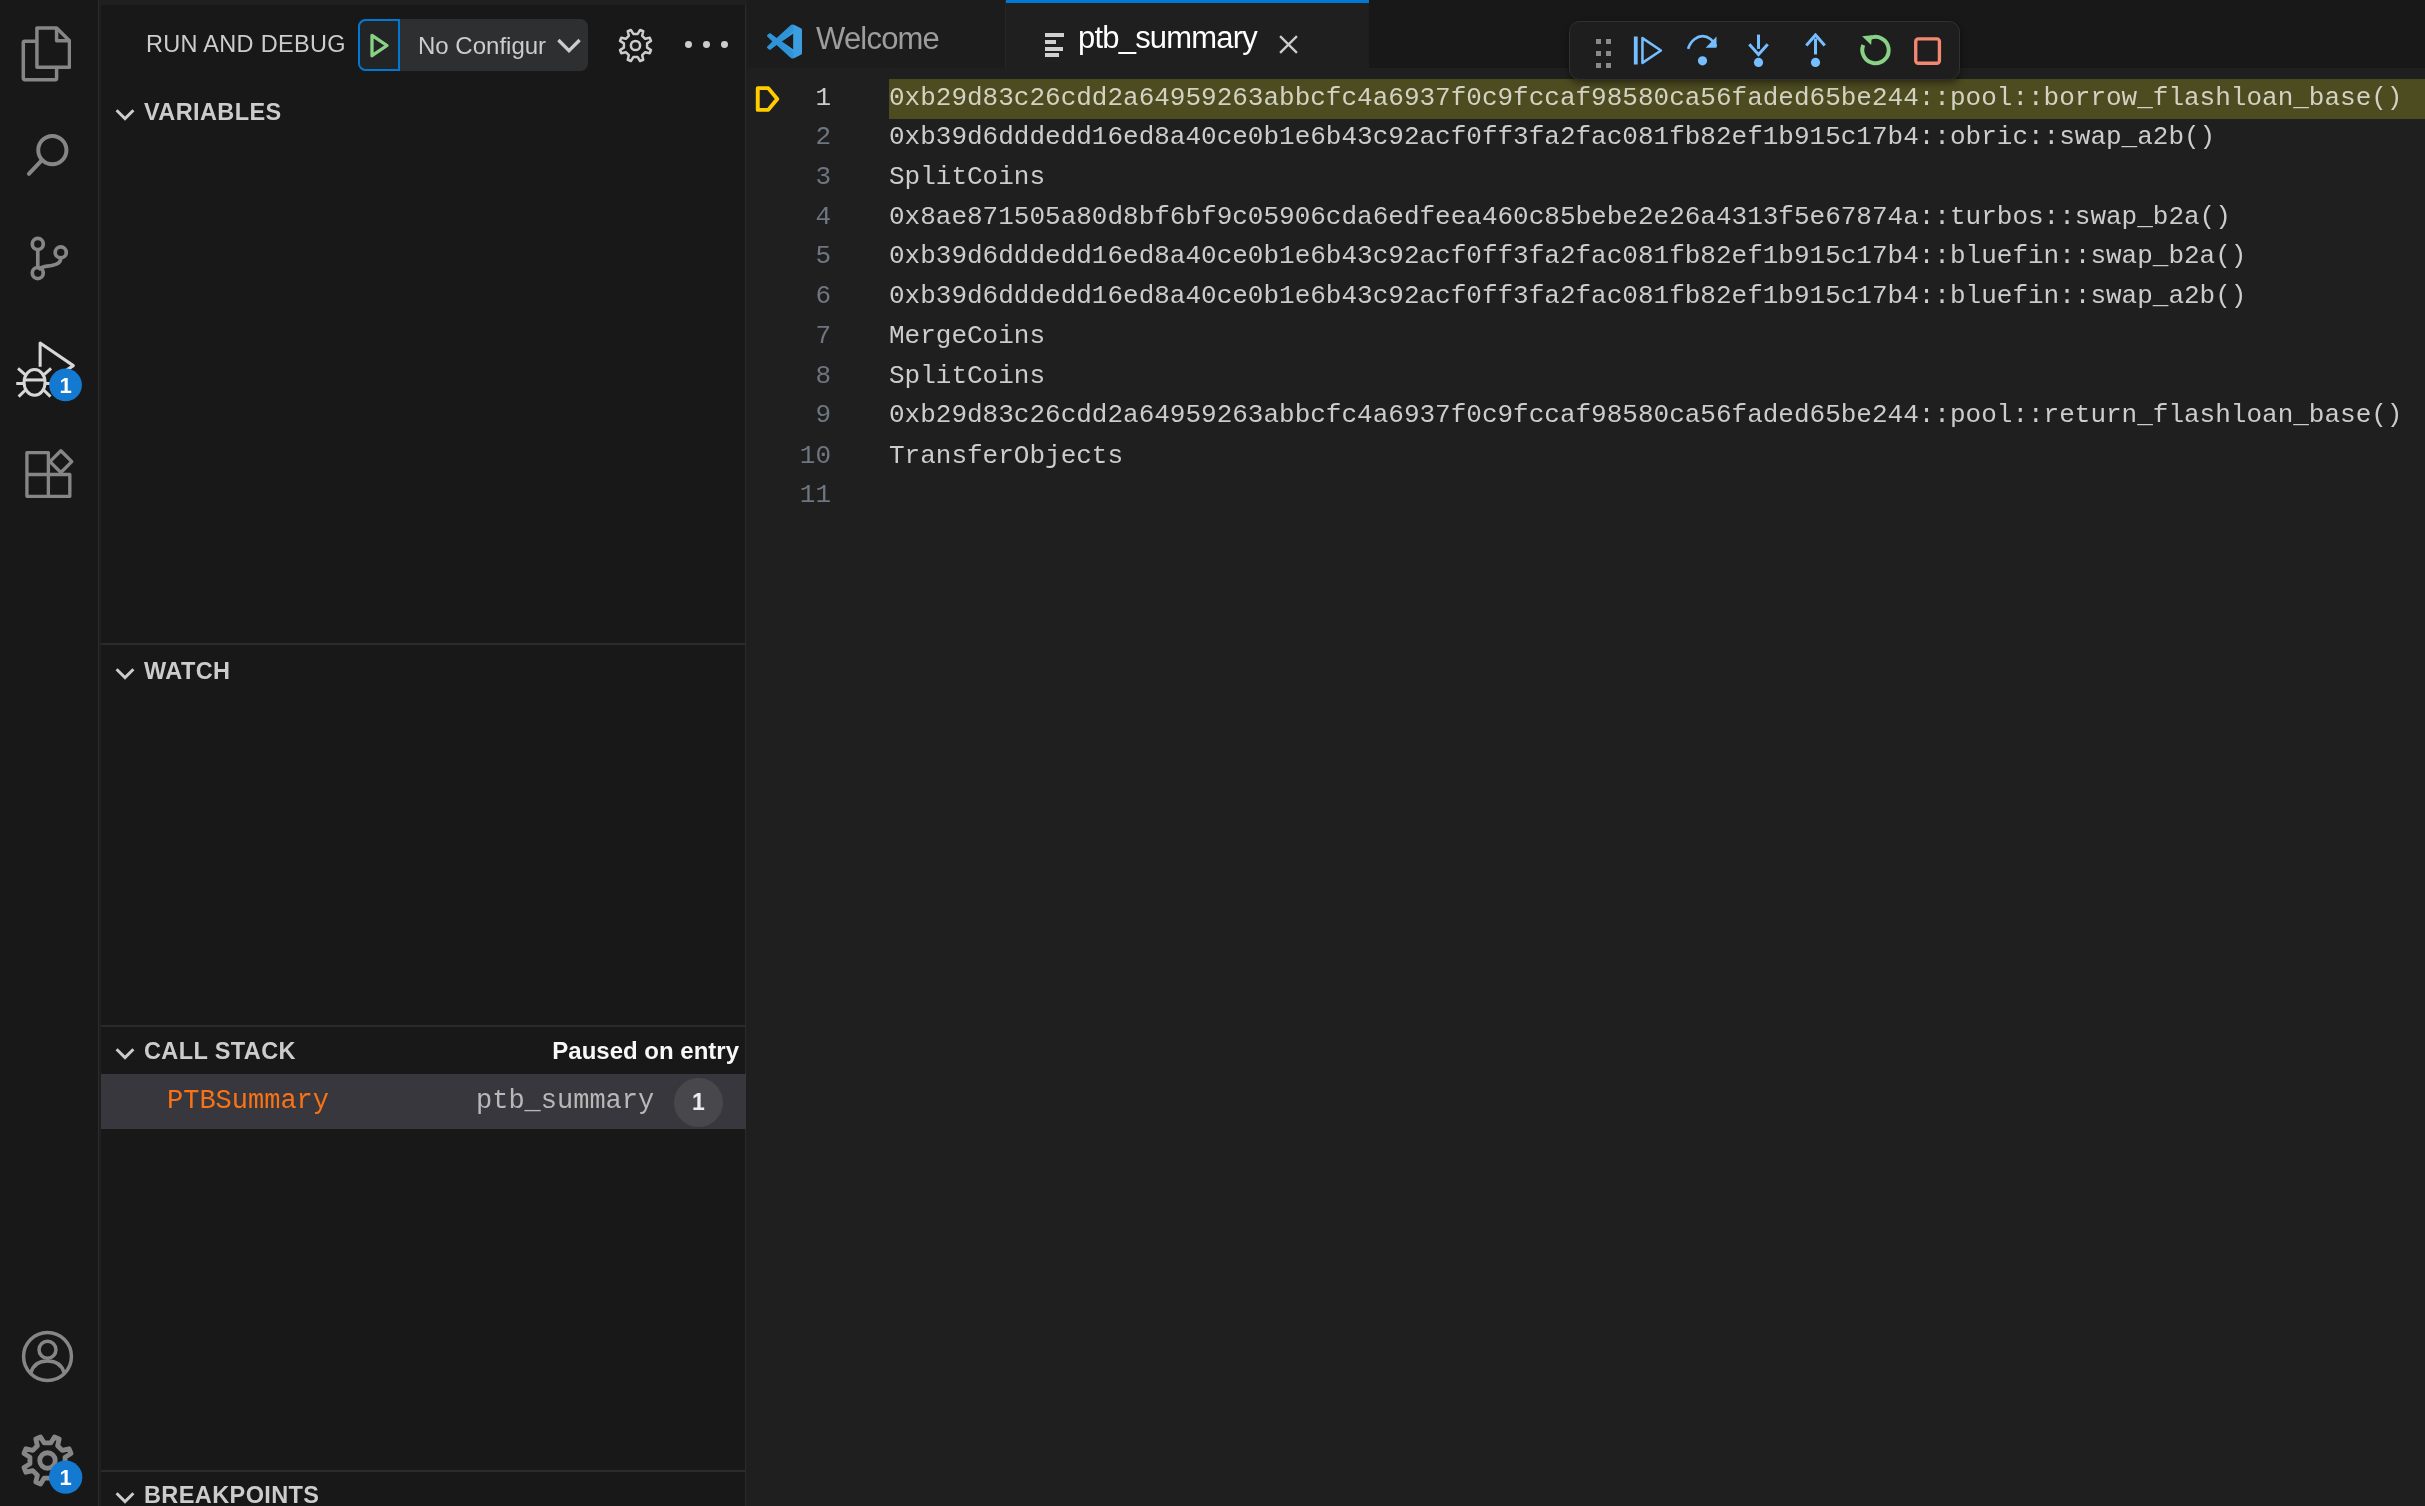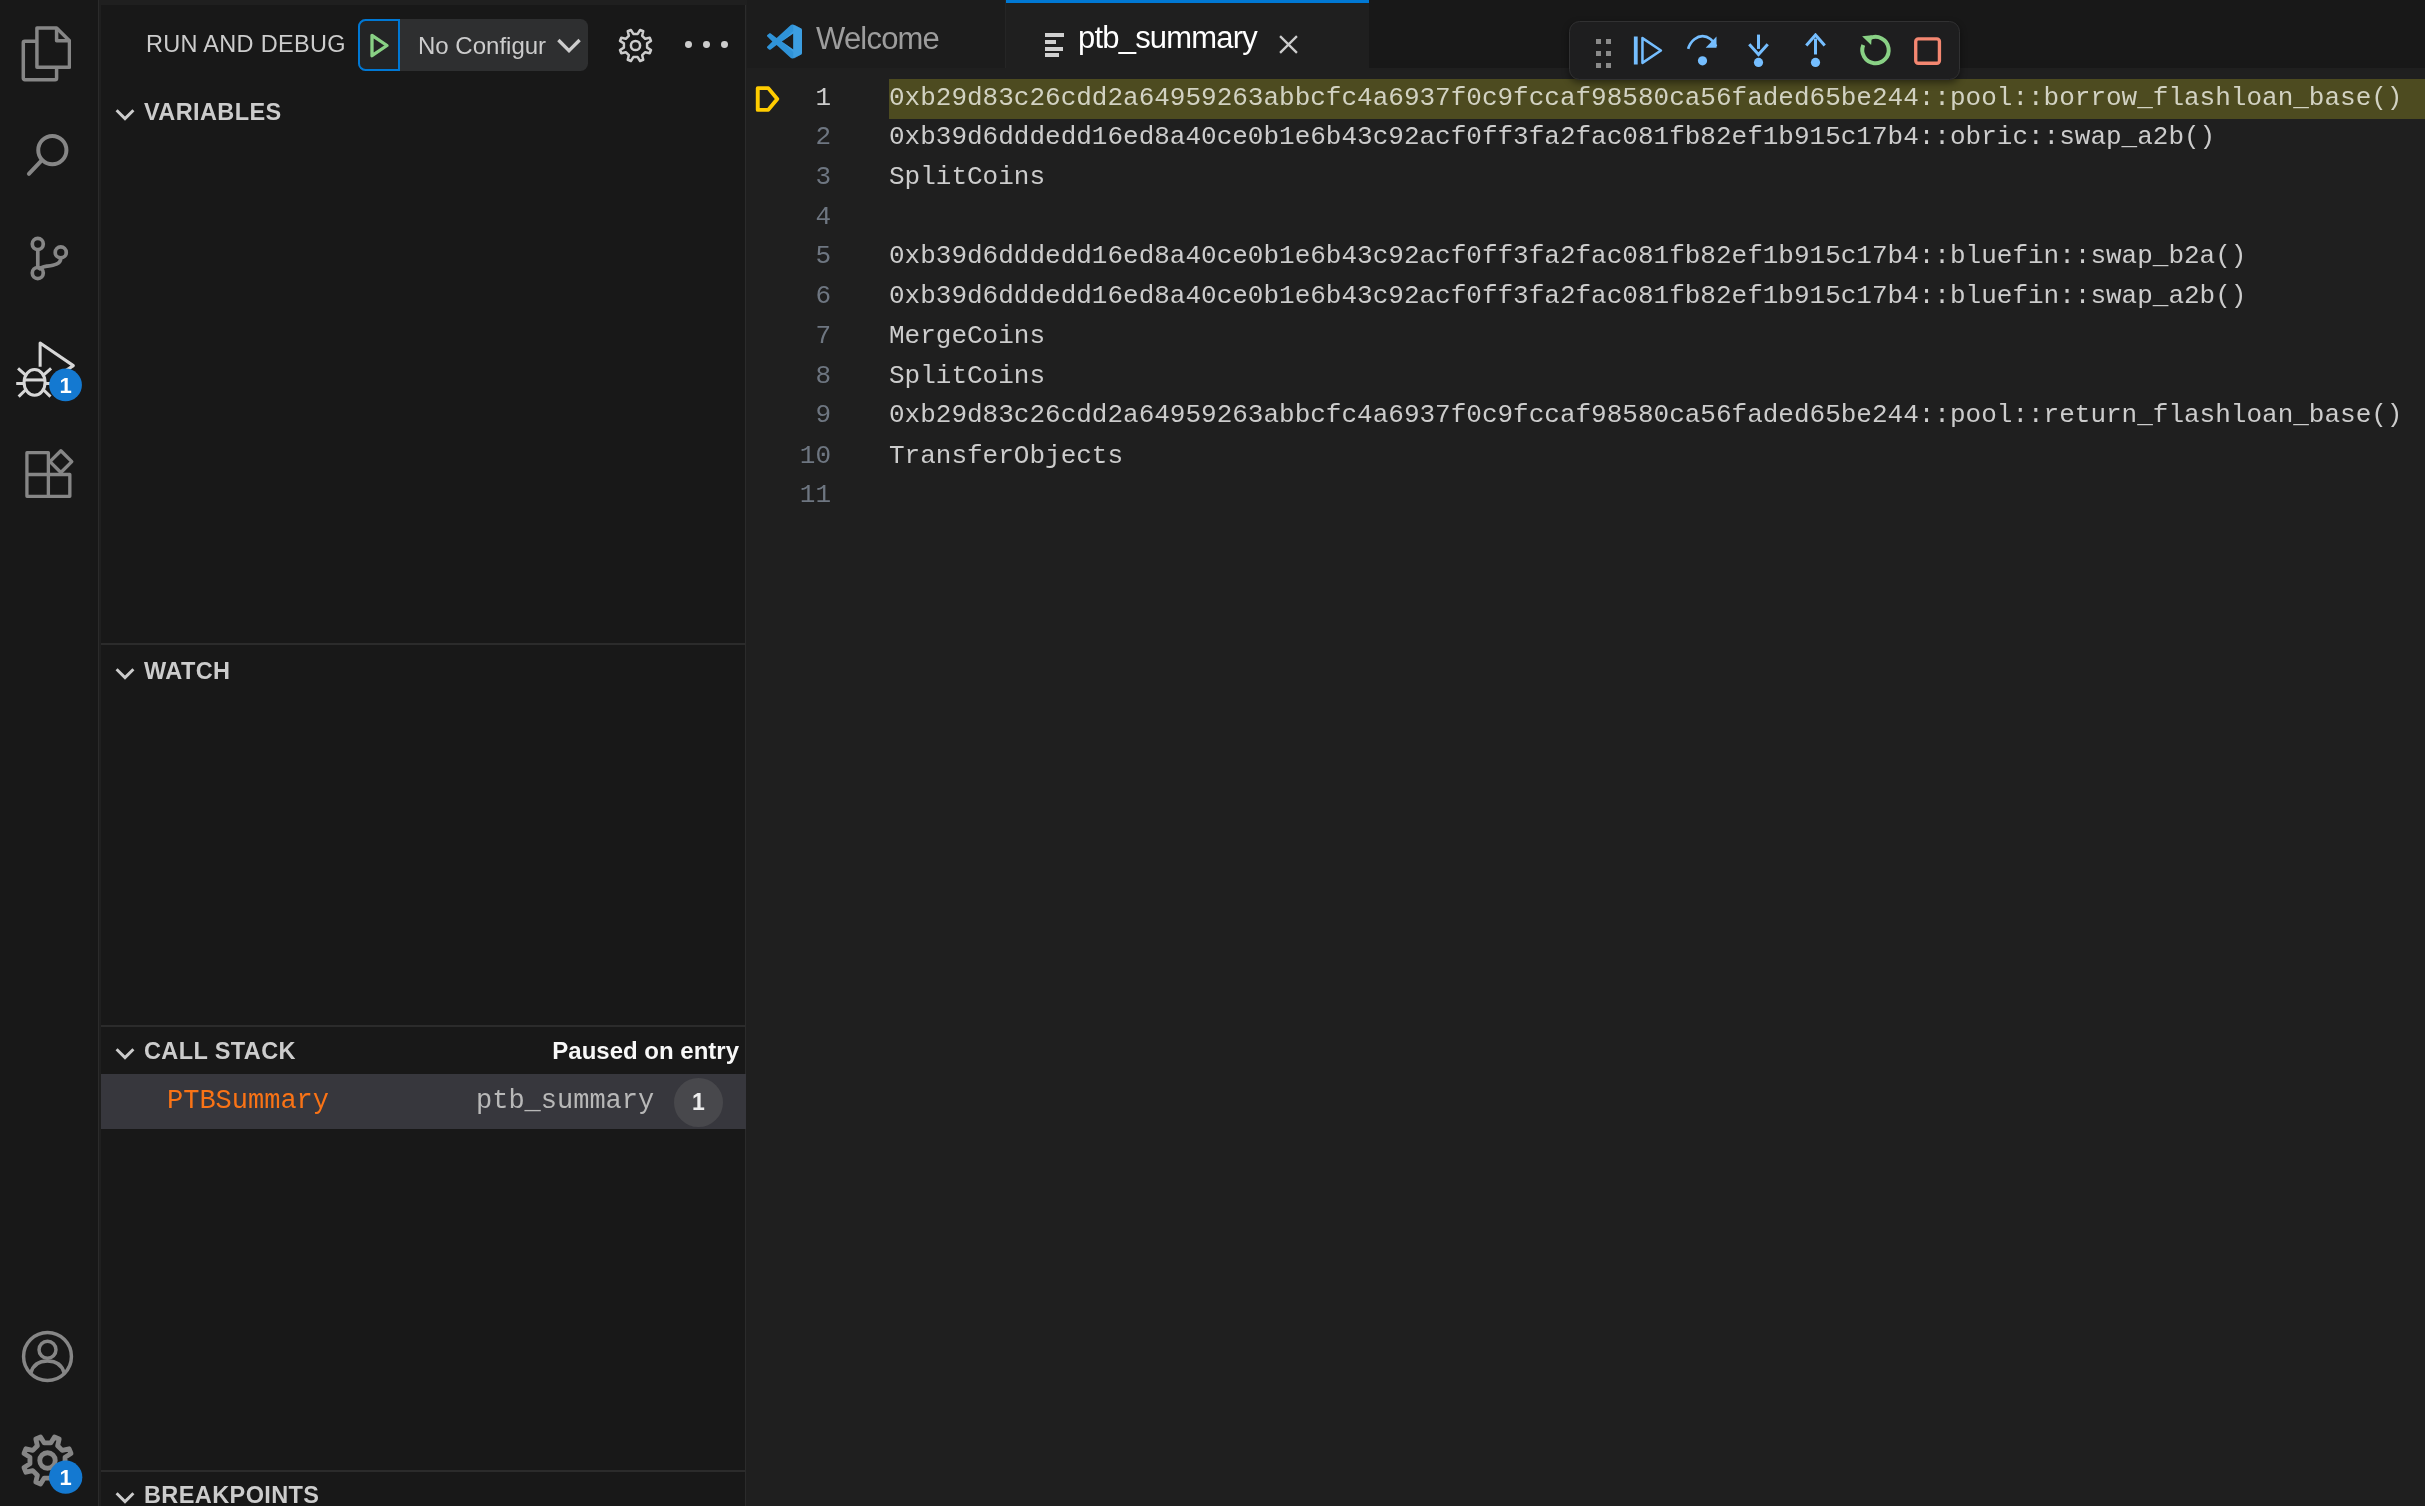--- a/index.html
+++ b/index.html
@@ -186,20 +186,21 @@
     <div class="lnum" style="left:23px;top:169px;">5</div>
     <div class="lnum" style="left:23px;top:209px;">6</div>
     <div class="lnum" style="left:23px;top:249px;">7</div>
     <div class="lnum" style="left:23px;top:289px;">8</div>
     <div class="lnum" style="left:23px;top:328px;">9</div>
     <div class="lnum" style="left:23px;top:369px;">10</div>
     <div class="lnum" style="left:23px;top:408px;">11</div>
     <div class="codeline" style="top:10.6px;color:#d2d2c2;">0xb29d83c26cdd2a64959263abbcfc4a6937f0c9fccaf98580ca56faded65be244::pool::borrow_flashloan_base()</div>
     <div class="codeline" style="top:50px;">0xb39d6dddedd16ed8a40ce0b1e6b43c92acf0ff3fa2fac081fb82ef1b915c17b4::obric::swap_a2b()</div>
     <div class="codeline" style="top:90px;">SplitCoins</div>
+    <div class="codeline" style="top:130px;">0x8ae871505a80d8bf6bf9c05906cda6edfeea460c85bebe2e26a4313f5e67874a::turbos::swap_b2a()</div>
     <div class="codeline" style="top:169px;">0xb39d6dddedd16ed8a40ce0b1e6b43c92acf0ff3fa2fac081fb82ef1b915c17b4::bluefin::swap_b2a()</div>
     <div class="codeline" style="top:209px;">0xb39d6dddedd16ed8a40ce0b1e6b43c92acf0ff3fa2fac081fb82ef1b915c17b4::bluefin::swap_a2b()</div>
     <div class="codeline" style="top:249px;">MergeCoins</div>
     <div class="codeline" style="top:289px;">SplitCoins</div>
     <div class="codeline" style="top:328px;">0xb29d83c26cdd2a64959263abbcfc4a6937f0c9fccaf98580ca56faded65be244::pool::return_flashloan_base()</div>
     <div class="codeline" style="top:369px;">TransferObjects</div>
   </div>
 
   <div class="abs" style="left:1569px;top:20.5px;width:391px;height:59px;background:#1e1e1f;border:1.5px solid #313132;border-radius:10.6px;box-shadow:0 3px 7.6px rgba(0,0,0,0.45);">
 

